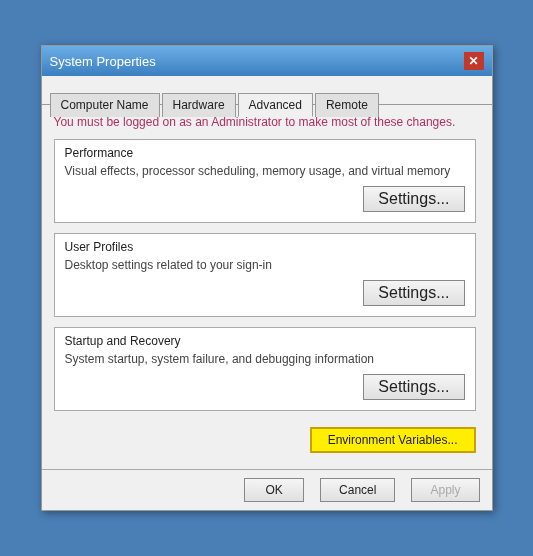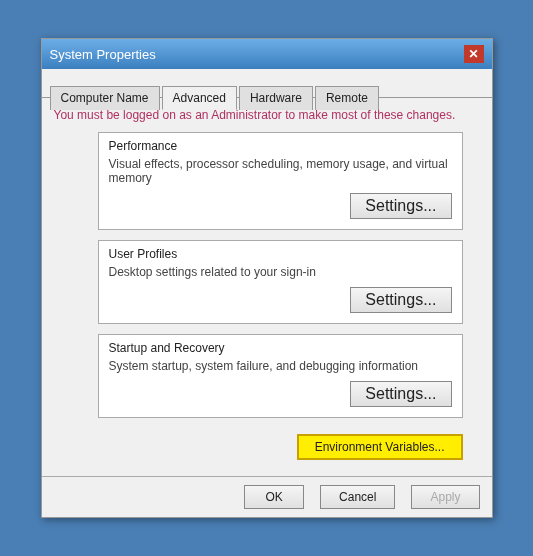--- a/index.html
+++ b/index.html
@@ -60,35 +60,34 @@
       position: relative;
       top: 13px;
     }
     .tab.active {
       background: #f0f0f0;
       border-bottom: 1px solid #f0f0f0;
       z-index: 1;
       font-weight: normal;
     }
     .content {
-      padding: 10px 29px 10px 12px;
+      padding: 10px 16px 10px 12px;
       background: #f0f0f0;
     }
     .admin-notice {
       color: #b03060;
       font-size: 12px;
       margin-bottom: 10px;
     }
     .section {
       border: 1px solid #aaa;
       background: white;
       margin-bottom: 10px;
       padding: 6px 10px 10px 10px;
       position: relative;
-      margin-left: 44px;
     }
     .section-title {
       color: #222;
       font-size: 12px;
       font-weight: normal;
       margin-bottom: 4px;
     }
     .section-desc {
       color: #444;
       font-size: 12px;
@@ -149,22 +148,22 @@
 
 <div class="dialog">
 
   <div class="title-bar">
     <span>System Properties</span>
     <button class="title-bar-close">✕</button>
   </div>
 
   <div class="tabs">
     <div class="tab">Computer Name</div>
+    <div class="tab">Hardware</div>
     <div class="tab active">Advanced</div>
-    <div class="tab">Hardware</div>
     <div class="tab">Remote</div>
   </div>
 
   <div class="content">
     <div class="admin-notice">You must be logged on as an Administrator to make most of these changes.</div>
 
     <div class="section">
       <div class="section-title">Performance</div>
       <div class="section-desc">Visual effects, processor scheduling, memory usage, and virtual memory</div>
       <div class="section-btn-row">

